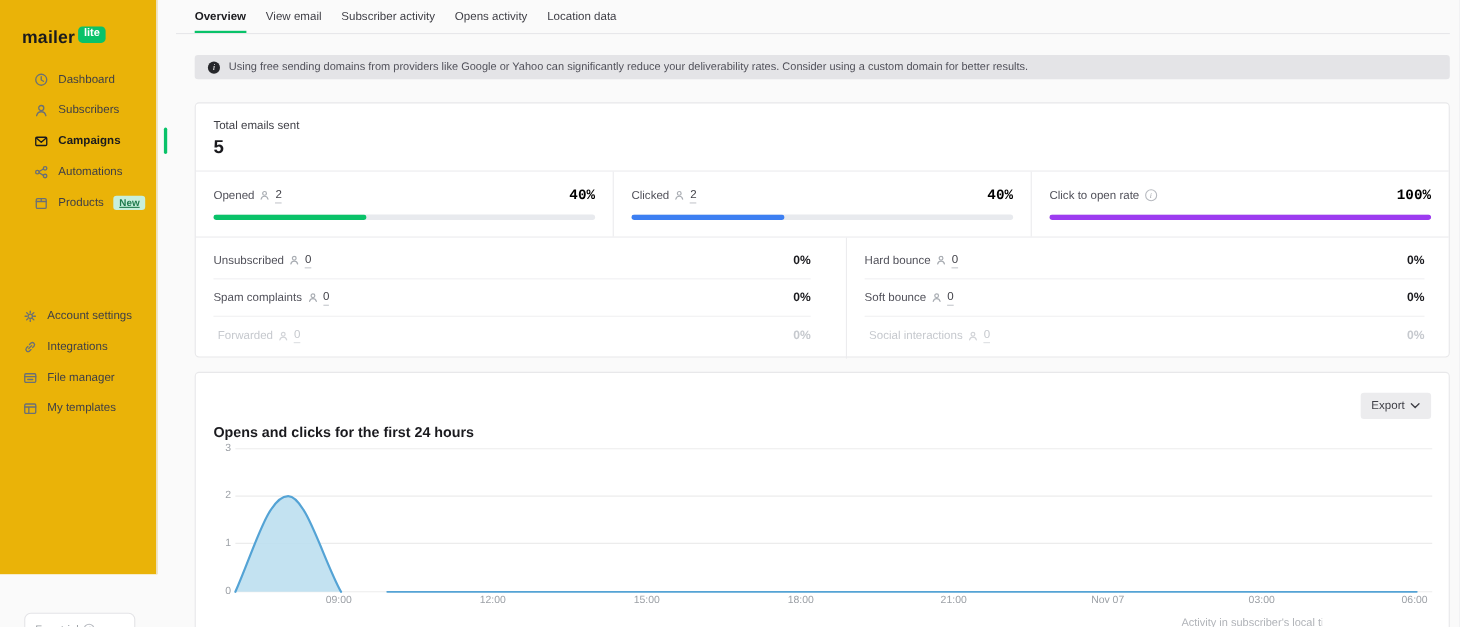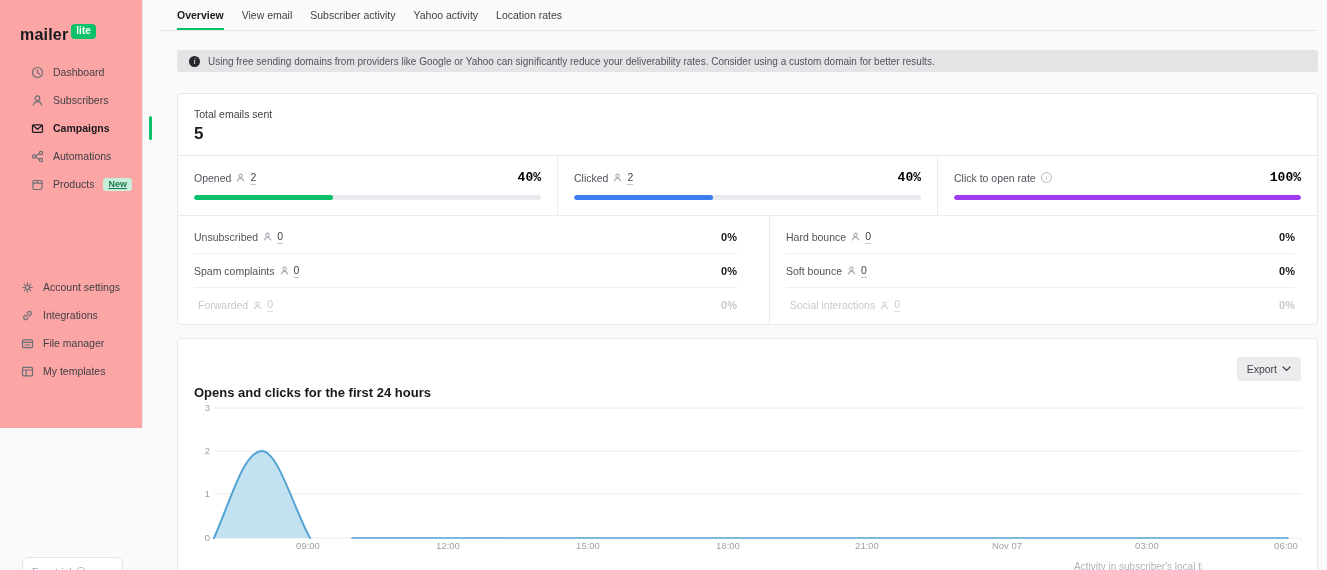--- a/index.html
+++ b/index.html
@@ -3,22 +3,22 @@
 <meta charset="utf-8">
 <style>
   * { margin:0; padding:0; box-sizing:border-box; }
   html,body { background:#e9e9eb; }
   #app {
     position:relative; width:1327px; height:570px; overflow:hidden;
     background:#fafafa; font-family:"Liberation Sans",sans-serif;
     color:#26272b; font-size:11px;
   }
   
-  .sidebar { position:absolute; left:0; top:0; width:143px; height:428px;
-    background:#fca5a5; border-right:1px solid #ececee; }
+  .sidebar { position:absolute; left:0; top:0; width:143px; height:522px;
+    background:#eab308; border-right:1px solid #ececee; }
   .logo { position:absolute; left:20px; top:26px; display:flex; align-items:flex-start; gap:3px; }
   .logo-word { font-size:16px; font-weight:bold; color:#1a1a1e; letter-spacing:.2px; }
   .logo-badge { background:#09c269; color:#fff; font-size:10px; font-weight:bold;
     padding:2px 5px 3px; border-radius:4px; line-height:1; margin-top:-2px; }
   .nav { position:absolute; left:10px; top:58px; width:100%; }
   .nav2 { position:absolute; left:0; top:273px; width:100%; }
   .nav-item { position:relative; display:flex; align-items:center; gap:9px;
     height:28px; padding-left:21px; color:#3f3f46; font-size:10.5px; cursor:pointer; }
   .nav-item svg { flex:0 0 auto; stroke:#6b7075; }
   .nav-item.active { font-weight:bold; color:#1a1a1e; }
@@ -183,22 +183,22 @@
       <span class="trial-dot">i</span>
     </div>
   </div>
 
   <div class="main">
 
     <div class="tabs-row">
       <div class="tab active">Overview</div>
       <div class="tab">View email</div>
       <div class="tab">Subscriber activity</div>
-      <div class="tab">Yahoo activity</div>
-      <div class="tab">Location rates</div>
+      <div class="tab">Opens activity</div>
+      <div class="tab">Location data</div>
     </div>
 
     <div class="banner">
       <span class="info-dark">i</span>
       <span>Using free sending domains from providers like Google or Yahoo can significantly reduce your deliverability rates. Consider using a custom domain for better results.</span>
     </div>
 
     <div class="card stats-card">
       <div class="total-sec">
         <div class="total-label">Total emails sent</div>

